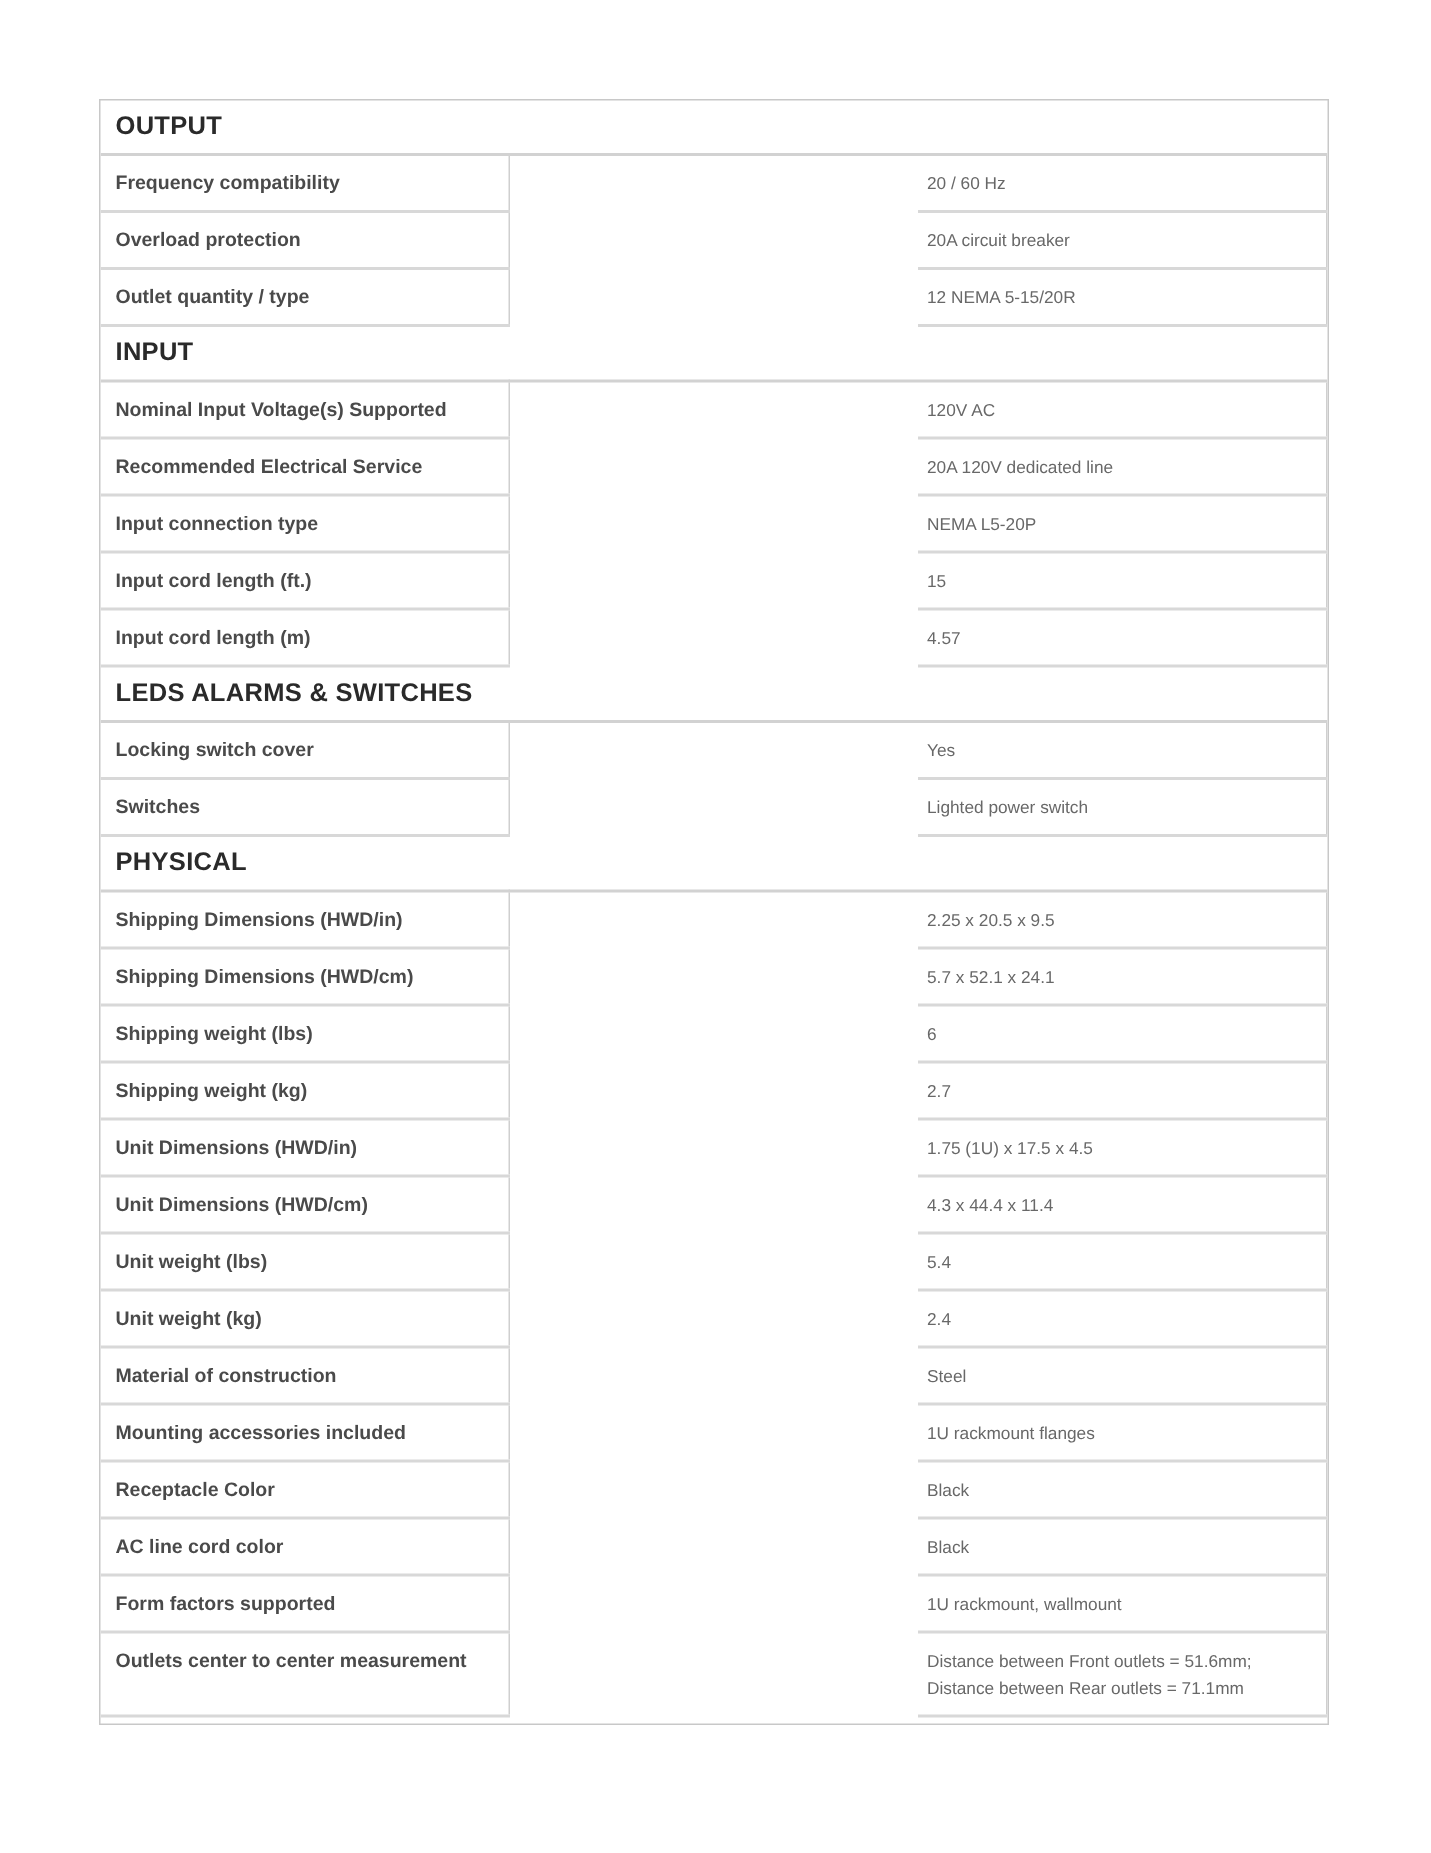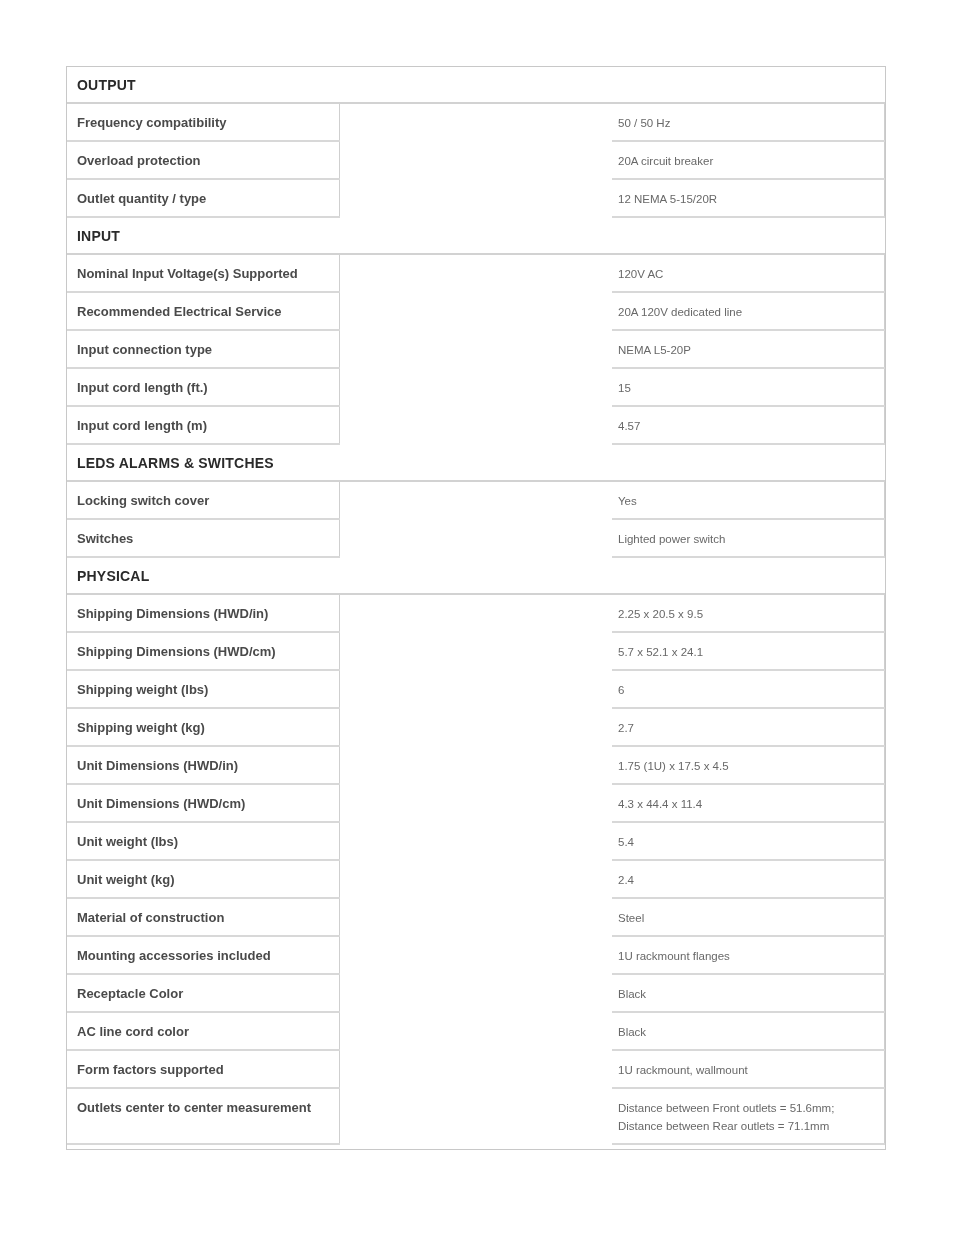--- a/index.html
+++ b/index.html
@@ -37,21 +37,21 @@
     padding: 0;
     vertical-align: top;
   }
 
   
   tr.section-row > td {
     border-bottom: 2px solid #d2d2d2;
     padding: 9px 0 8px 10px;
   }
   .section-title {
-    font-size: 14px;
+    font-size: 17px;
     font-weight: bold;
     color: #2a2a2a;
     letter-spacing: 0.2px;
     text-transform: uppercase;
     line-height: 14px;
     text-align: right;
   }
 
   
   tr.spec-row > td.label-cell {
@@ -91,21 +91,21 @@
 
 <div class="spec-wrap">
   <table class="spec-table">
     <tbody>
         <tr class="section-row">
           <td colspan="3"><span class="section-title">OUTPUT</span></td>
         </tr>
         <tr class="spec-row">
           <td class="label-cell"><span class="label-text">Frequency compatibility</span></td>
           <td class="gap-cell"></td>
-          <td class="value-cell"><span class="value-text">50 / 50 Hz</span></td>
+          <td class="value-cell"><span class="value-text">20 / 60 Hz</span></td>
         </tr>
         <tr class="spec-row">
           <td class="label-cell"><span class="label-text">Overload protection</span></td>
           <td class="gap-cell"></td>
           <td class="value-cell"><span class="value-text">20A circuit breaker</span></td>
         </tr>
         <tr class="spec-row">
           <td class="label-cell"><span class="label-text">Outlet quantity / type</span></td>
           <td class="gap-cell"></td>
           <td class="value-cell"><span class="value-text">12 NEMA 5-15/20R</span></td>

